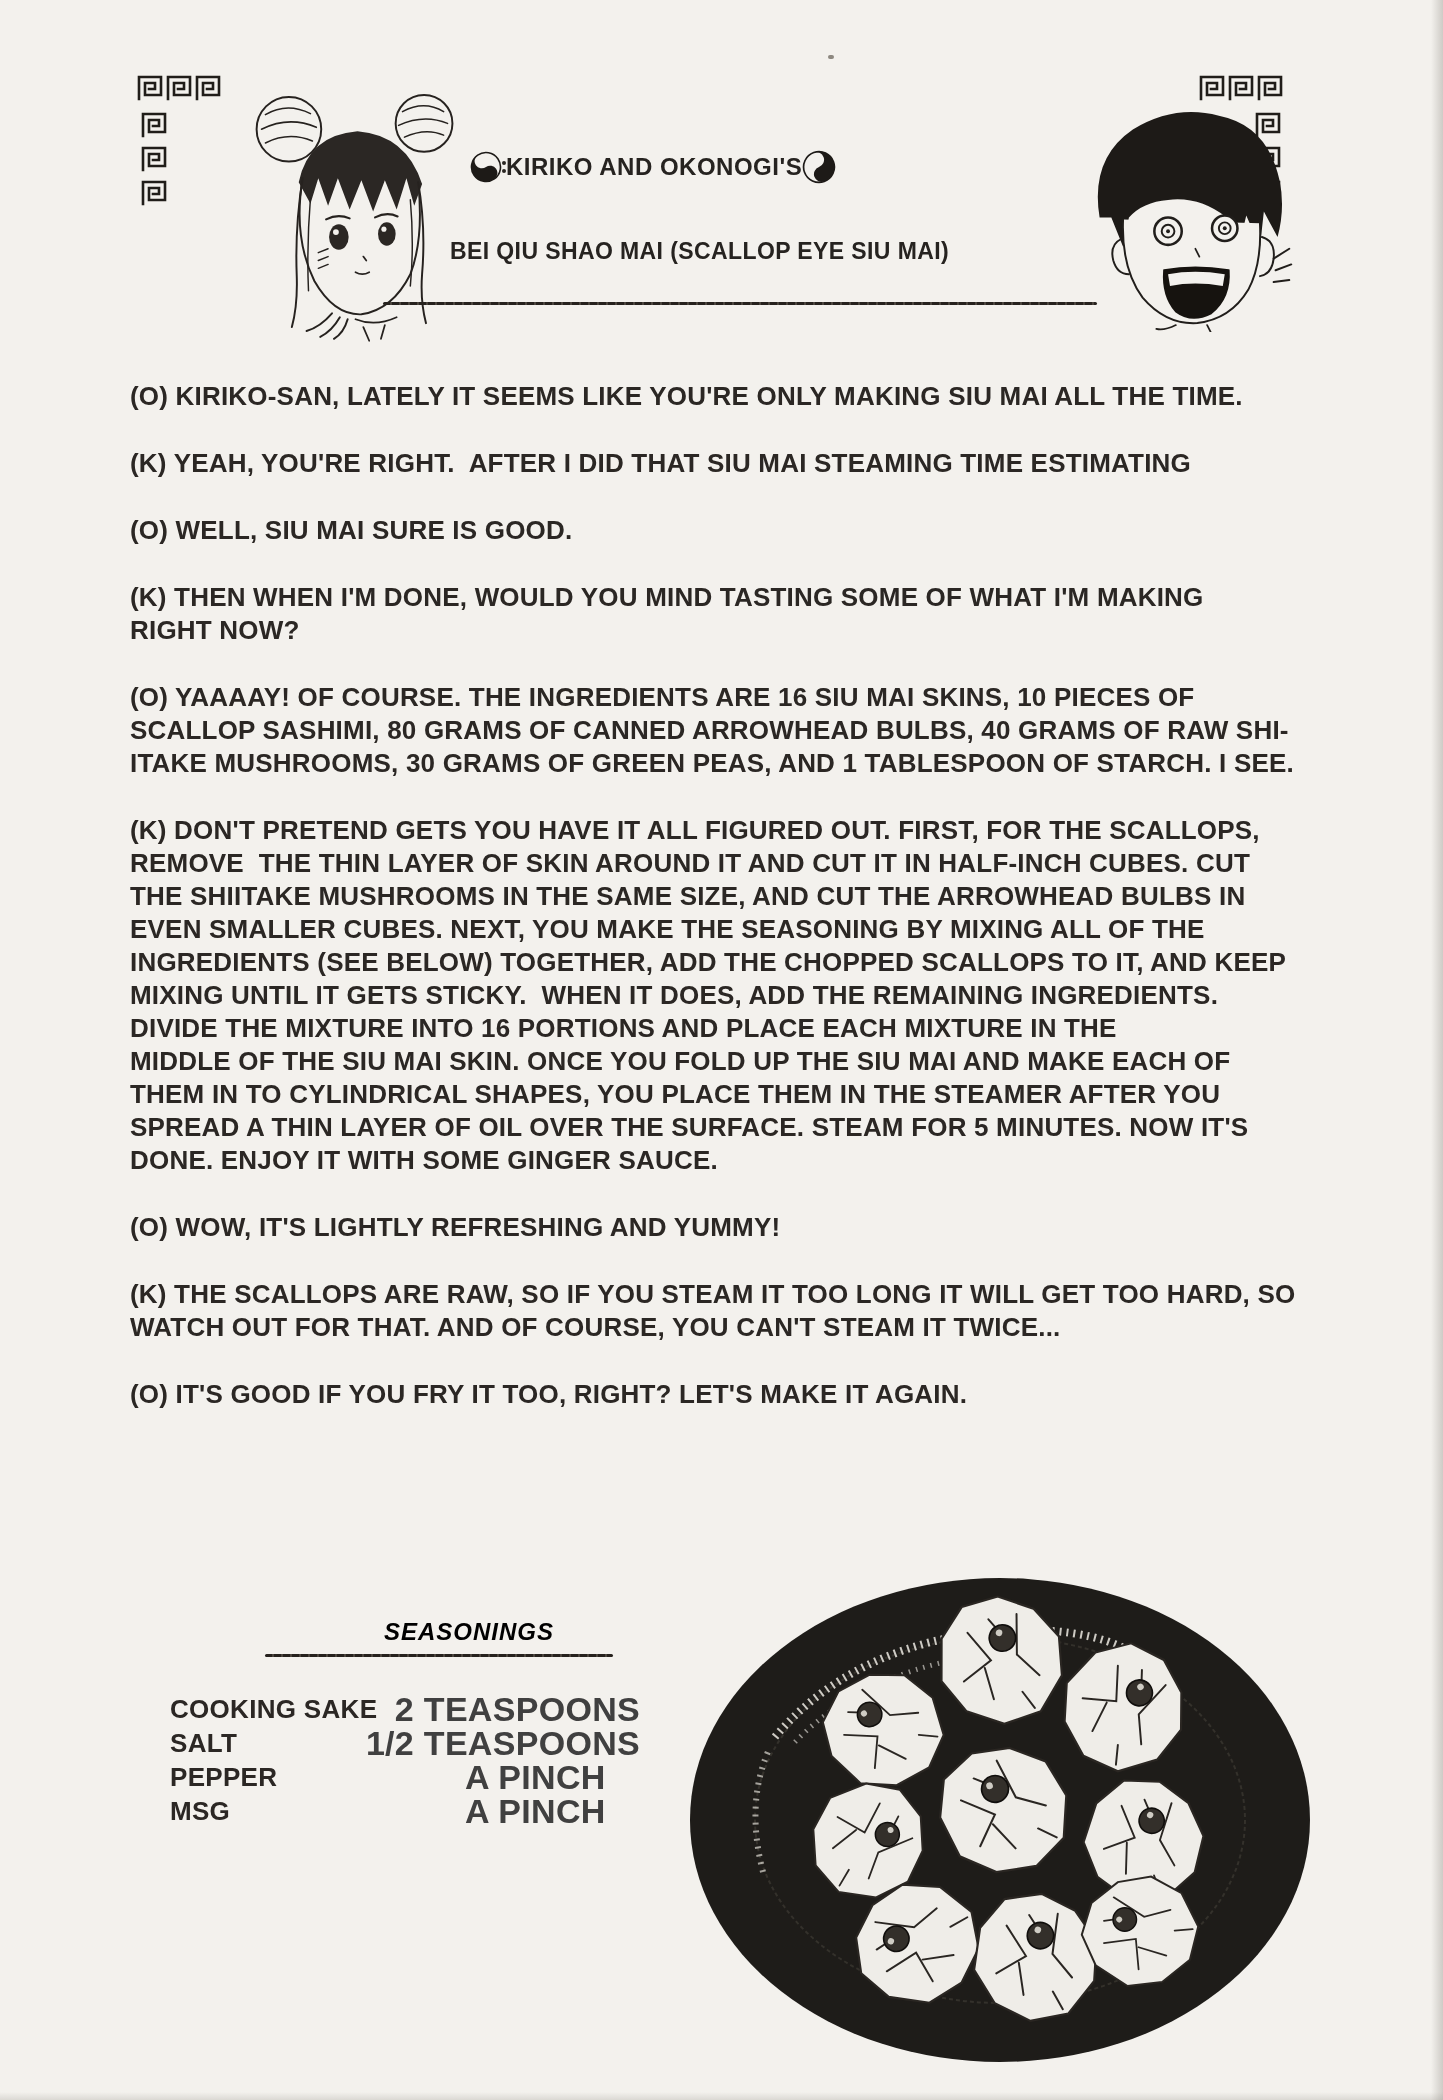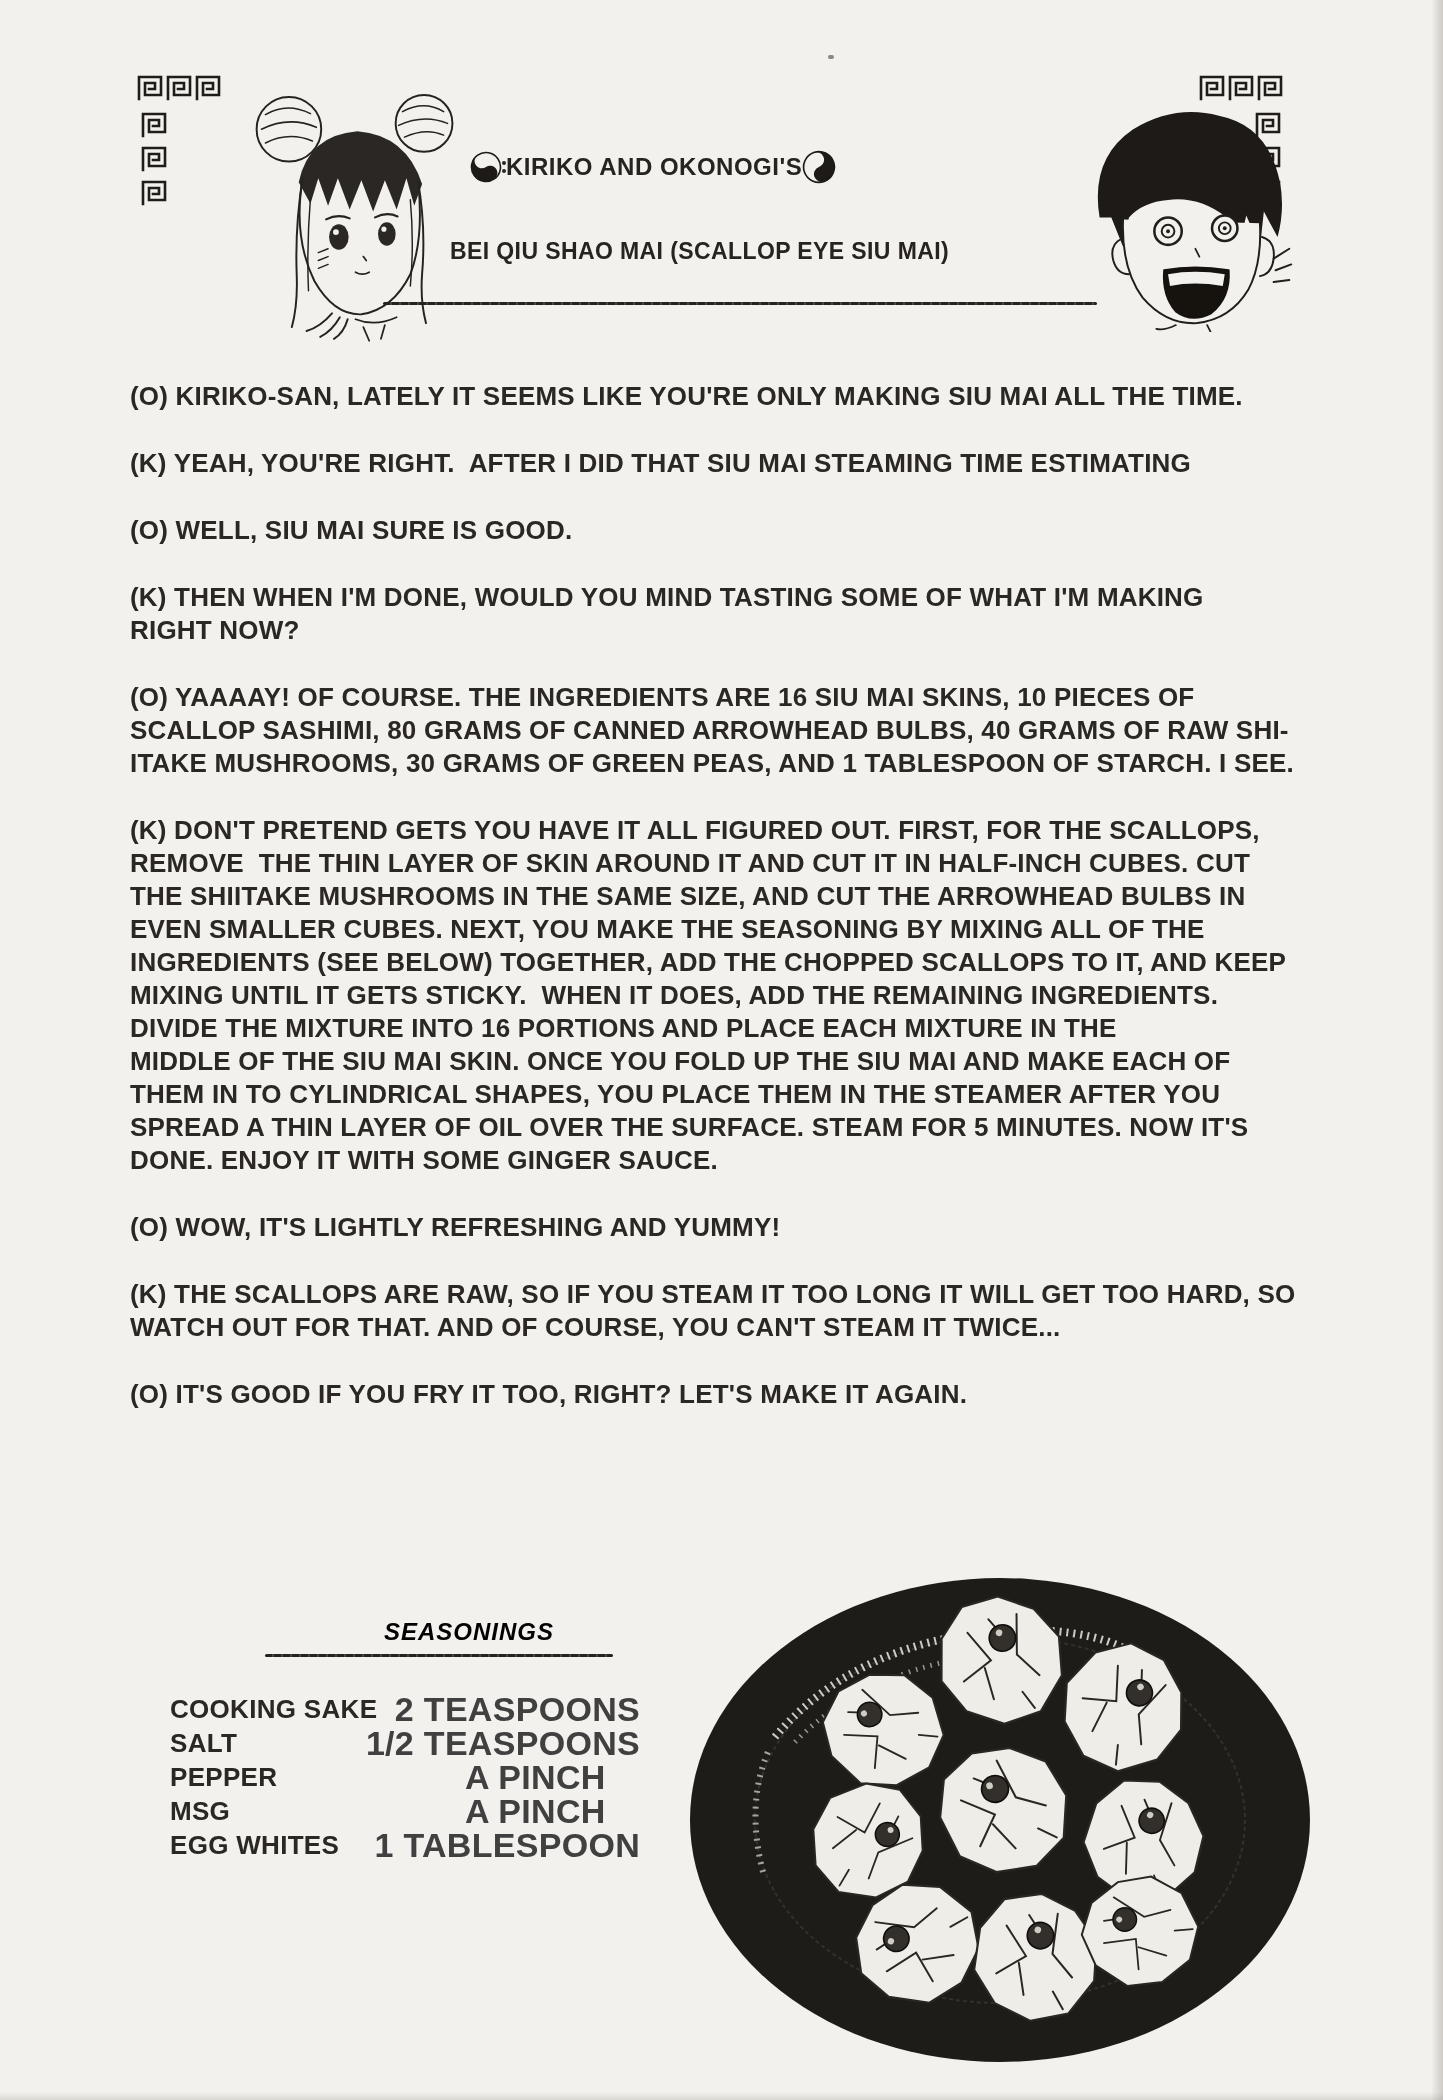--- a/index.html
+++ b/index.html
@@ -199,24 +199,20 @@
         <span class="sname">SALT</span>
         <span class="samount">1/2 TEASPOONS</span>
       </div>
       <div class="srow">
         <span class="sname">PEPPER</span>
         <span class="samount">A PINCH</span>
       </div>
       <div class="srow">
         <span class="sname">MSG</span>
         <span class="samount">A PINCH</span>
-      </div>
-      <div class="srow">
-        <span class="sname">EGG WHITES</span>
-        <span class="samount">1 TABLESPOON</span>
       </div>
     </div>
 
   <svg class="abs" style="left:675px;top:1572px" width="660" height="500" viewBox="0 0 660 500">
     <defs>
       <g id="dmp">
         <path d="M-56,-8 L-44,-40 L-14,-56 L20,-52 L48,-32 L58,2 L46,38 L16,56 L-20,52 L-48,30 Z" fill="#efede8" stroke="#2a2622" stroke-width="2"></path>
         <path d="M-34,-18 L-8,2 L-28,26 M6,-44 L14,-8 L38,6 M-12,10 L2,36 M26,24 L40,36 M-18,-34 L-2,-22" fill="none" stroke="#2a2622" stroke-width="1.8" stroke-linecap="round"></path>
         <circle cx="-2" cy="-20" r="12" fill="#332f2a" stroke="#100e0c" stroke-width="1.5"></circle>
         <circle cx="-6" cy="-24" r="3" fill="#cfccc4"></circle>

